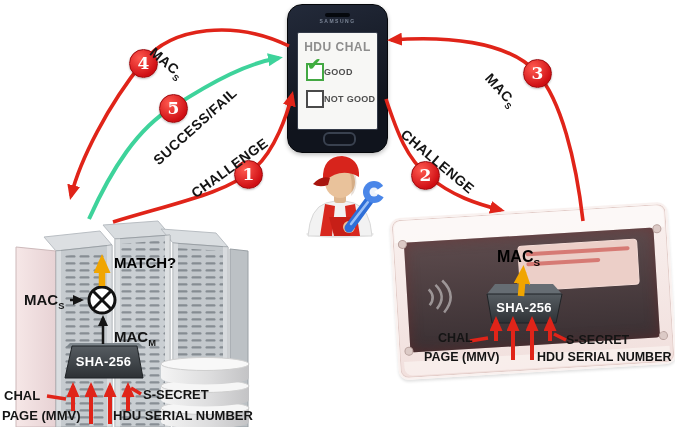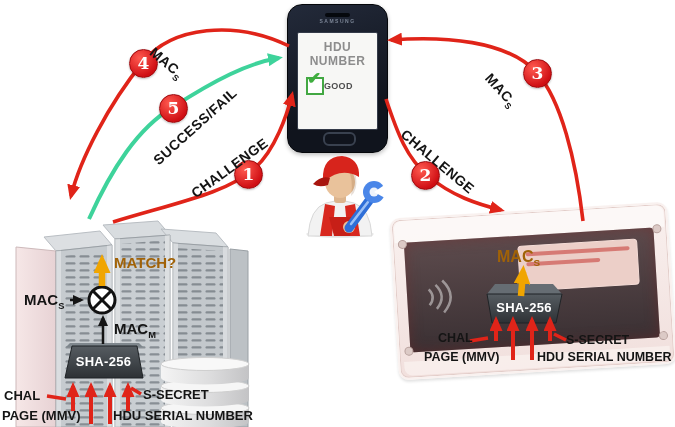--- a/index.html
+++ b/index.html
@@ -47,21 +47,21 @@
   .screw{position:absolute;width:7px;height:7px;border-radius:50%;background:#dccac6;
          border:1px solid #b7a09c;}
 
   
   .lbl{position:absolute;font-weight:bold;color:#141414;white-space:nowrap;}
   .lbl sub{font-size:.62em;}
   .rot{transform-origin:0 0;}
   .flow-lbl{font-size:14px;letter-spacing:.4px;}
   .io-lbl{font-size:13px;}
   .io-lbl-r{font-size:12.5px;}
-  .blue{color:#a16207;}
+  .blue{color:#000000;}
   .sha-lbl{color:#fff;font-size:13px;letter-spacing:.3px;text-align:center;}
 
   
   .badge{position:absolute;width:27px;height:27px;border-radius:50%;
          background:radial-gradient(circle at 35% 30%,#ff5a50,#cf0e13 72%);
          border:1px solid #9c090d;color:#fff;font-family:"DejaVu Serif",serif;font-weight:bold;
          font-size:17px;line-height:27px;text-align:center;box-shadow:0 1px 2px rgba(0,0,0,.25);}
 </style>
 </head>
 <body>
@@ -142,26 +142,30 @@
     <div class="screw" style="left:7px;top:22px;"></div>
     <div class="screw" style="right:7px;top:22px;"></div>
     <div class="screw" style="left:7px;bottom:24px;"></div>
     <div class="screw" style="right:7px;bottom:24px;"></div>
   </div>
 
   <div class="abs phone">
     <div class="abs phone-speaker"></div>
     <div class="abs phone-brand">SAMSUNG</div>
     <div class="abs phone-screen">
-      <div class="screen-title">HDU NUMBER</div>
+      <div class="screen-title">HDU CHAL</div>
       <div class="opt-row">
         <span class="chk chk-good">
           <span class="chk-mark">✔</span>
         </span>
         <span class="opt-label">GOOD</span>
+      </div>
+      <div class="opt-row">
+        <span class="chk chk-bad"></span>
+        <span class="opt-label">NOT GOOD</span>
       </div>
     </div>
     <div class="abs home-btn"></div>
   </div>
 
   <svg class="abs" style="left:292px;top:146px;" width="100" height="92" viewBox="0 0 100 92">
     <ellipse cx="48" cy="88" rx="34" ry="4" fill="rgba(0,0,0,0.08)"></ellipse>
     <path d="M16 90 Q18 62 34 57 L48 54 L62 57 Q78 62 80 90 Z" fill="#f2f2f2" stroke="#d8d8d8"></path>
     <polygon points="33,58 43,60 40,90 28,90" fill="#d8281f"></polygon>
     <polygon points="63,58 53,60 56,90 68,90" fill="#d8281f"></polygon>
@@ -257,21 +261,21 @@
   <div class="lbl flow-lbl rot" style="left:188px;top:188px;transform:rotate(-36deg);">CHALLENGE</div>
   <div class="lbl flow-lbl rot" style="left:408px;top:126px;transform:rotate(40deg);">CHALLENGE</div>
   <div class="lbl flow-lbl rot" style="left:494px;top:70px;transform:rotate(48deg);">
     <span>MAC</span><sub>S</sub>
   </div>
 
   <div class="lbl blue" style="left:114px;top:254px;font-size:15px;">MATCH?</div>
   <div class="lbl" style="left:24px;top:291px;font-size:15px;">
     <span>MAC</span><sub>S</sub>
   </div>
-  <div class="lbl" style="left:114px;top:320px;font-size:15px;">
+  <div class="lbl" style="left:114px;top:328px;font-size:15px;">
     <span>MAC</span><sub>M</sub>
   </div>
   <div class="lbl sha-lbl" style="position:absolute;left:66px;top:354px;width:75px;">SHA-256</div>
   <div class="lbl io-lbl" style="left:4px;top:388px;">CHAL</div>
   <div class="lbl io-lbl" style="left:2px;top:408px;">PAGE (MMV)</div>
   <div class="lbl io-lbl" style="left:143px;top:387px;">S-SECRET</div>
   <div class="lbl io-lbl" style="left:113px;top:408px;">HDU SERIAL NUMBER</div>
 
   <div class="lbl blue" style="left:497px;top:248px;font-size:16px;">
     <span>MAC</span><sub>S</sub>

